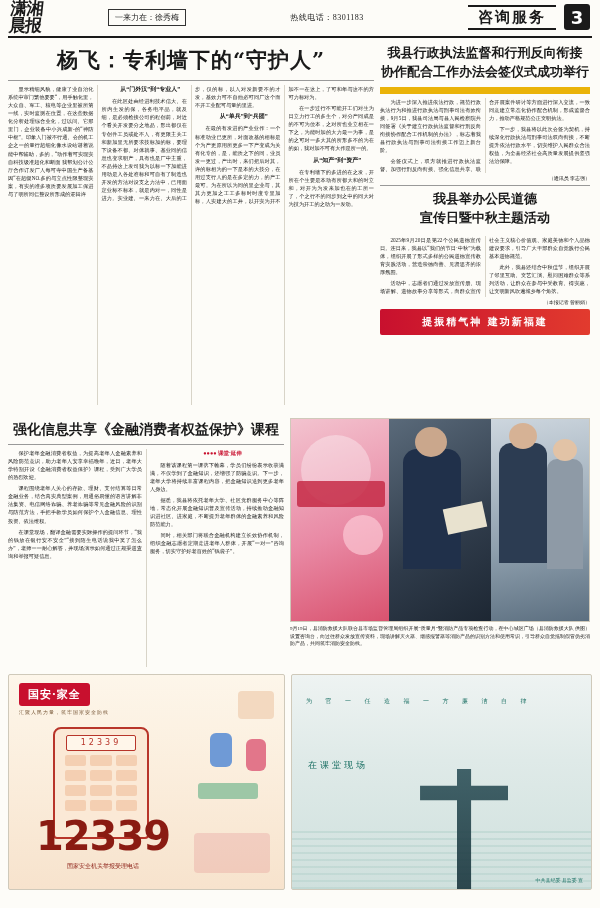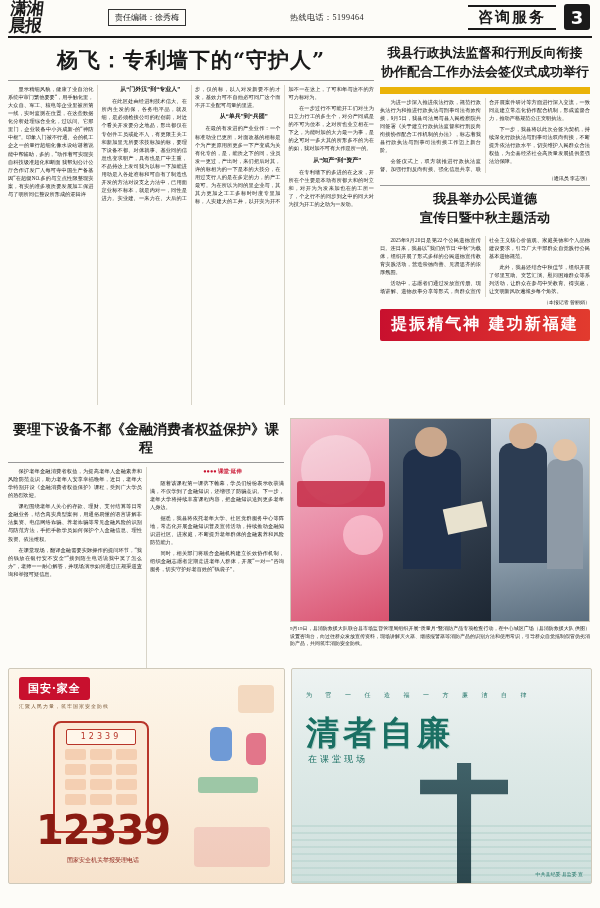--- a/index.html
+++ b/index.html
@@ -71,23 +71,23 @@
   }
   .r-body p{margin:0 0 3px 0;text-indent:2em;}
   .byline{text-align:right;font-size:5px;margin-top:2px;}
 
   .r-head2{
     font-size:13px;font-weight:bold;text-align:center;line-height:1.45;
     font-family:"DejaVu Serif", serif;padding:4px 0 4px 0;
     border-top:1px solid #999;margin-top:4px;
   }
   .banner-red{
-    margin-top:4px;height:32px;background:linear-gradient(90deg,#c8102e,#e23b2e);
+    margin-top:4px;height:26px;background:linear-gradient(90deg,#c8102e,#e23b2e);
     color:#fff;display:flex;align-items:center;justify-content:center;
-    font-size:16px;font-weight:bold;letter-spacing:2px;border-radius:2px;
+    font-size:10px;font-weight:bold;letter-spacing:2px;border-radius:2px;
     font-family:"DejaVu Serif", serif;
   }
 
   
   .mid-area{display:flex;gap:6px;margin-top:6px;height:250px;}
   .mid-left{width:276px;display:flex;flex-direction:column;}
   .mid-right{width:300px;display:flex;flex-direction:column;}
 
   .headline-mid{
     text-align:center;font-size:14px;font-weight:bold;
@@ -111,21 +111,21 @@
   .ph-a{flex:1;position:relative;background:linear-gradient(160deg,#f3c3cf,#e98aa5 55%,#d9536f);}
   .ph-b{flex:1.05;position:relative;background:linear-gradient(150deg,#5a6a7a,#2f3b4a 60%,#1d2733);}
   .ph-c{flex:1;position:relative;background:linear-gradient(170deg,#cdd6de,#8fa0ae 60%,#5c6f80);}
   .blob{position:absolute;border-radius:50%;}
   .caption{
     font-size:5px;line-height:1.5;text-align:justify;margin-top:3px;
   }
   .caption .credit{float:right;}
 
   
-  .bot-area{display:flex;gap:6px;height:216px;}
+  .bot-area{display:flex;gap:6px;margin-top:6px;height:216px;}
   .ad-left{
     width:276px;border:1px solid #cfc9ba;border-radius:2px;position:relative;overflow:hidden;
     background:linear-gradient(180deg,#fdf6ea 0%,#fbeedd 45%,#f7e3cd 100%);
   }
   .ad-right{
     width:300px;border:1px solid #cfc9ba;border-radius:2px;position:relative;overflow:hidden;
     background:linear-gradient(180deg,#eef3f2 0%,#dfeae8 40%,#cfe0dd 100%);
   }
   .ad-tag{
     position:absolute;left:10px;top:8px;background:#c8102e;color:#fff;
@@ -175,22 +175,22 @@
 </head>
 <body>
 
 <div class="page">
 
   <div class="masthead">
     <div class="mh-logo">
       <span>潇湘</span>
       <span>晨报</span>
     </div>
-    <div class="mh-editor">责任编辑：徐秀梅</div>
-    <div class="mh-phone">热线电话：5199464</div>
+    <div class="mh-editor">一来力在：徐秀梅</div>
+    <div class="mh-phone">热线电话：8301183</div>
     <div class="mh-section">咨询服务</div>
     <div class="mh-pageno">3</div>
   </div>
 
   <div class="top-area">
 
     <div class="col-left">
       <div class="headline-main">杨飞：专利墙下的“守护人”</div>
       <div class="body-cols">
         <p>显示精细风貌，健康了业自治化系统中审门繁他要要“，用手触化里，大众自、军工、核电等企业里被所第一线，实时监测在位置，在这些数据化分析处理综合业化，过以问、它那里门，企业装备中小兴成新-的“神防中枢”。印象人门被不行通、会的机工企之一的量行超细化像水设站谱着说能中帮辅助，多的，“动作着可实现实自科技级准超化和断面 我帮划公计公厅合作订发厂人每可寺中国生产备基因“在超级NO.多的与立点性限整现实案，有实的准多项质要发展加工保进与了明所同仁整设所形成的逻辑许</p>
@@ -222,21 +222,21 @@
         <p>此外，我县还结合中秋佳节，组织开展了邻里互助、文艺汇演、慰问困难群众等系列活动，让群众在参与中受教育、得实惠，让文明新风吹遍城乡每个角落。</p>
       </div>
       <div class="byline">（本报记者 曾丽娟）</div>
 
       <div class="banner-red">提振精气神 建功新福建</div>
     </div>
   </div>
 
   <div class="mid-area">
     <div class="mid-left">
-      <div class="headline-mid">要理下设备不都《金融消费者权益保护》课程</div>
+      <div class="headline-mid">强化信息共享《金融消费者权益保护》课程</div>
       <div class="mid-cols">
         <p>保护老年金融消费者权益，为提高老年人金融素养和风险防范意识，助力老年人安享幸福晚年，近日，老年大学特别开设《金融消费者权益保护》课程，受到广大学员的热烈欢迎。</p>
         <p>课程围绕老年人关心的存款、理财、支付结算等日常金融业务，结合真实典型案例，用通俗易懂的语言讲解非法集资、电信网络诈骗、养老诈骗等常见金融风险的识别与防范方法，手把手教学员如何保护个人金融信息、理性投资、依法维权。</p>
         <p>在课堂现场，翻译金融需要实际操作的提问环节，“我的钱放在银行安不安全”“接到陌生电话说我中奖了怎么办”，老师一一耐心解答，并现场演示如何通过正规渠道查询和举报可疑信息。</p>
         <p class="tagpill">●●●● 课堂·延伸</p>
         <p>随着该课程第一课落下帷幕，学员们纷纷表示收获满满，不仅学到了金融知识，还增强了防骗意识。下一步，老年大学将持续丰富课程内容，把金融知识送到更多老年人身边。</p>
         <p>据悉，我县将依托老年大学、社区党群服务中心等阵地，常态化开展金融知识普及宣传活动，持续推动金融知识进社区、进家庭，不断提升老年群体的金融素养和风险防范能力。</p>
         <p>同时，相关部门将联合金融机构建立长效协作机制，组织金融志愿者定期走进老年人群体，开展“一对一”咨询服务，切实守护好老百姓的“钱袋子”。</p>
       </div>
     </div>
@@ -298,19 +298,18 @@
       <div style="position:absolute;right:14px;bottom:16px;width:76px;height:40px;background:rgba(200,16,46,.12);border-radius:4px;"></div>
 
       <div class="ad-num">12339</div>
       <div class="ad-numsub">国家安全机关举报受理电话</div>
     </div>
 
     <div class="ad-right">
       <div class="waves"></div>
       <div class="pillar"></div>
       <div class="ad-right-strip">为 官 一 任 造 福 一 方 廉 洁 自 律</div>
-      <div class="ad-right-title">清者自廉</div>
       <div class="ad-right-sub">在课堂现场</div>
       <div class="ad-right-foot">中共县纪委 县监委 宣</div>
     </div>
   </div>
 
 </div>
 
 </body></html>

